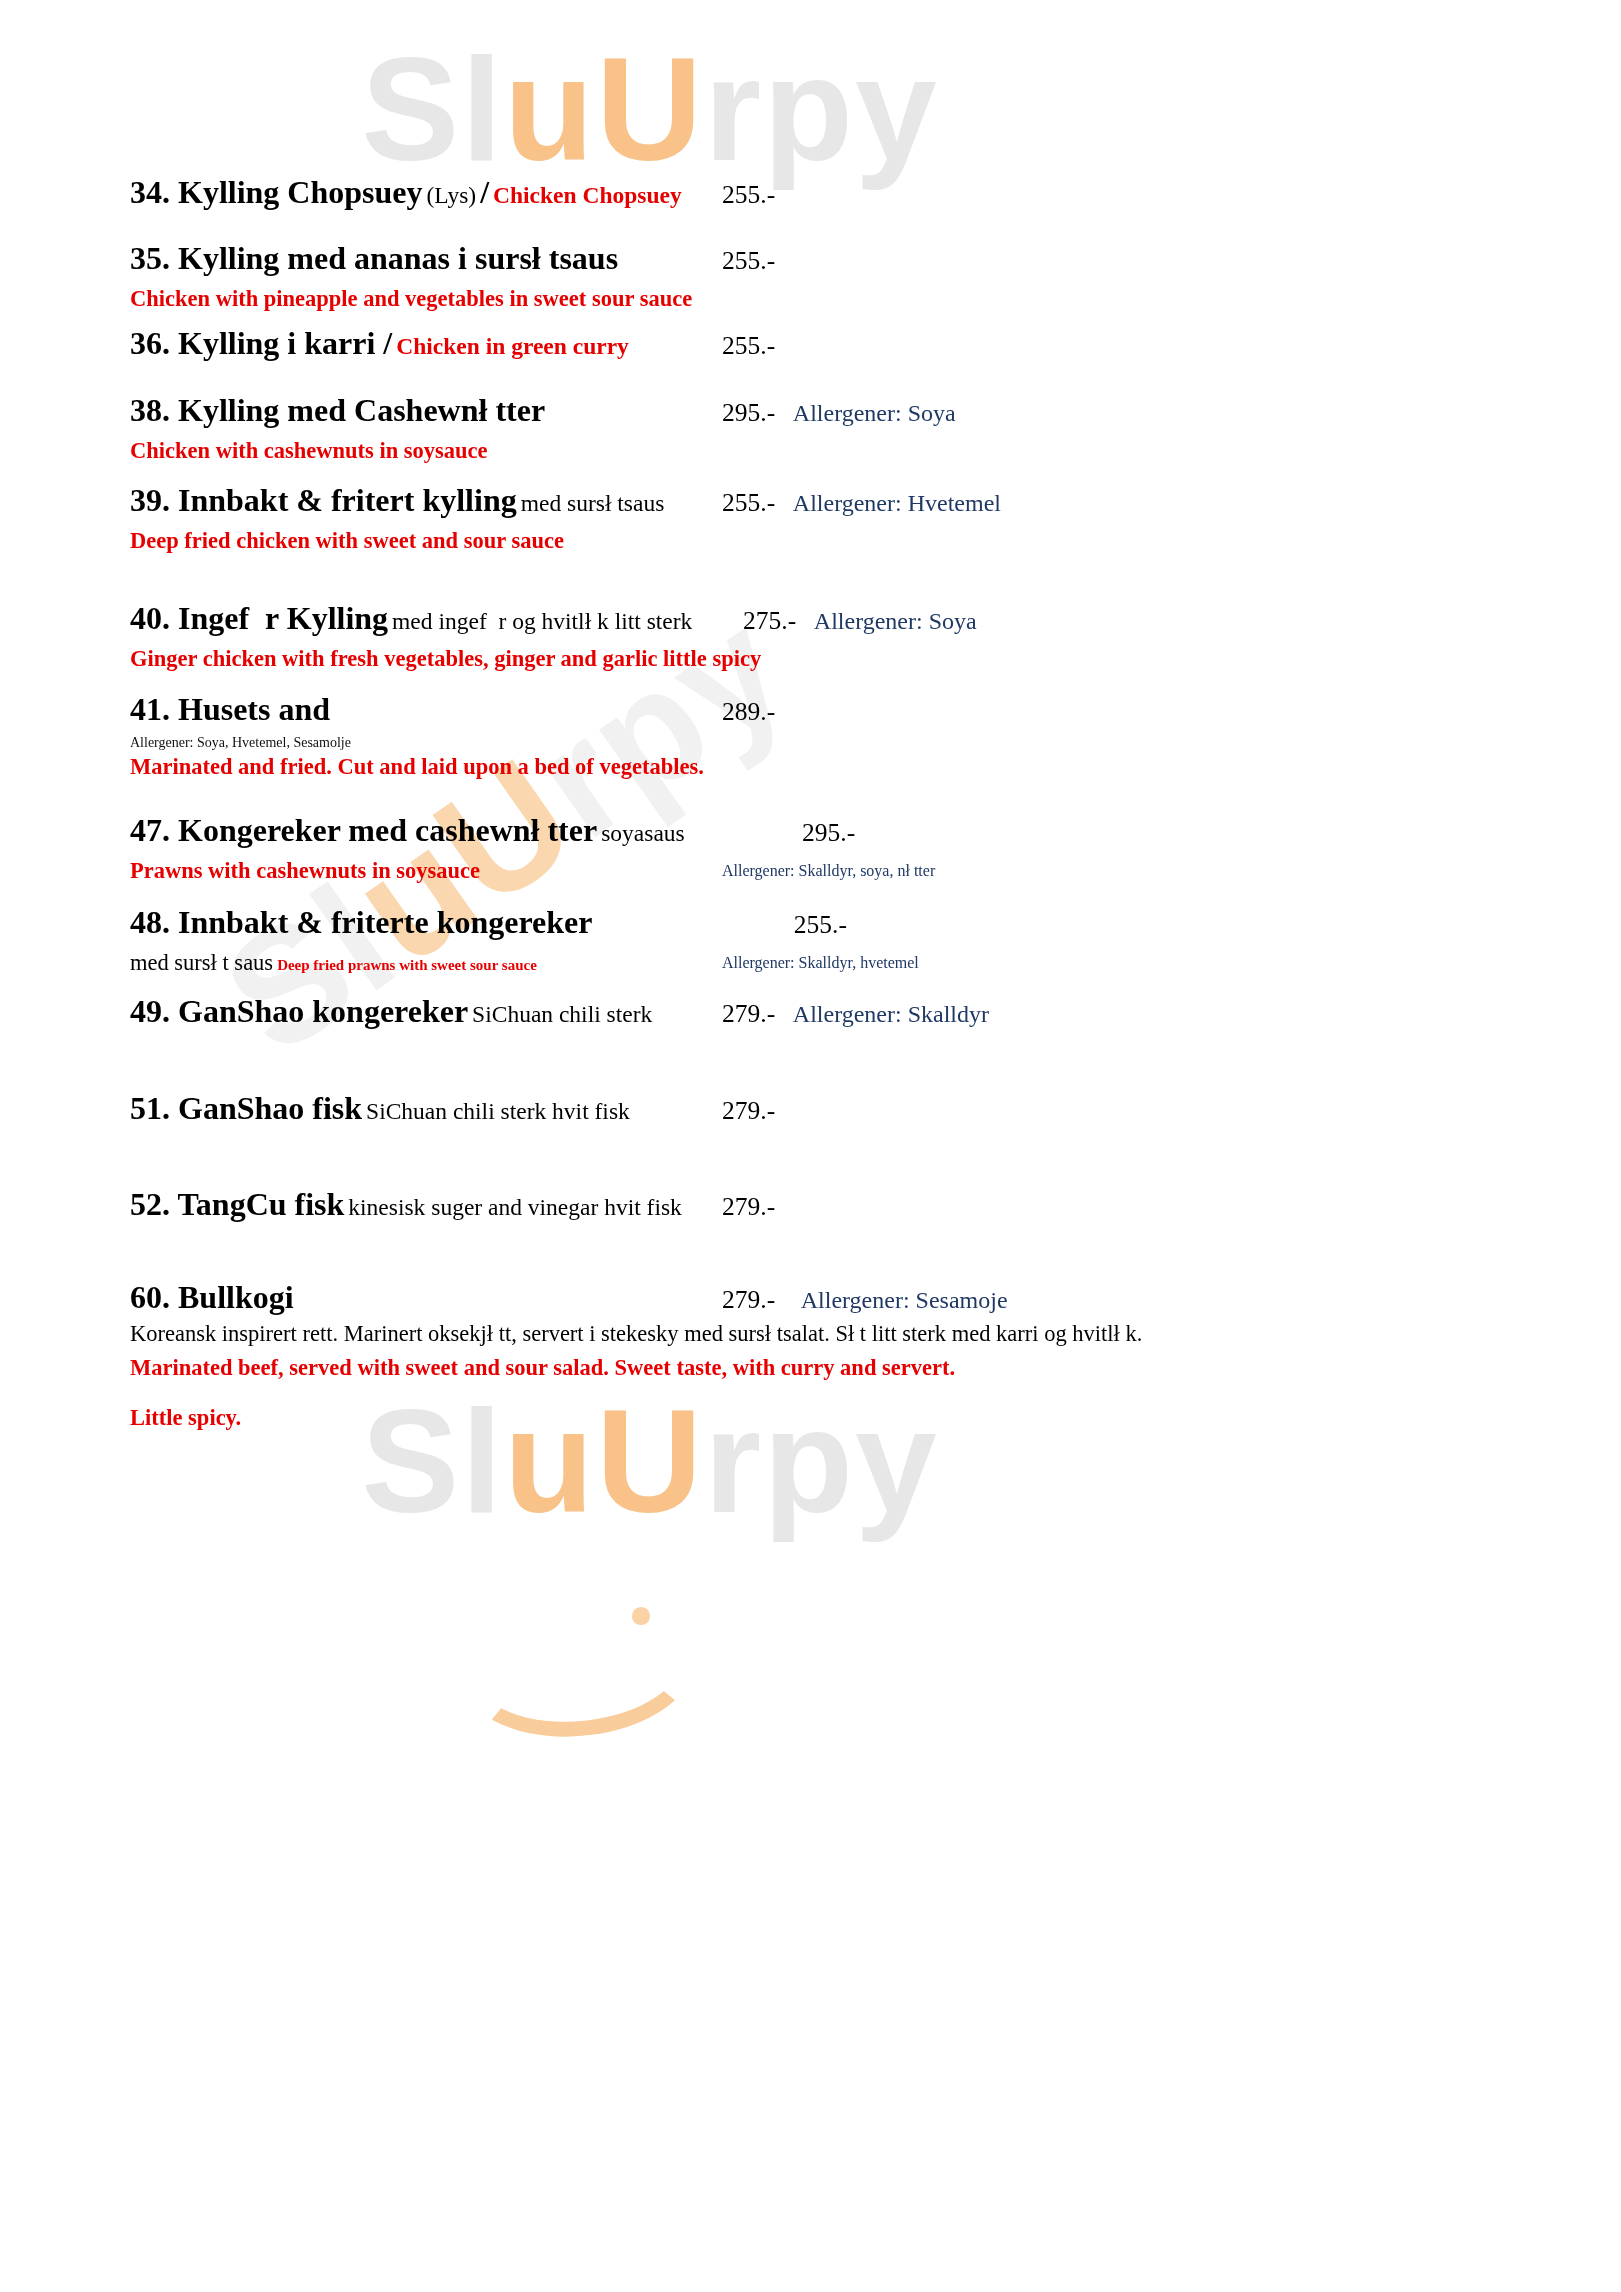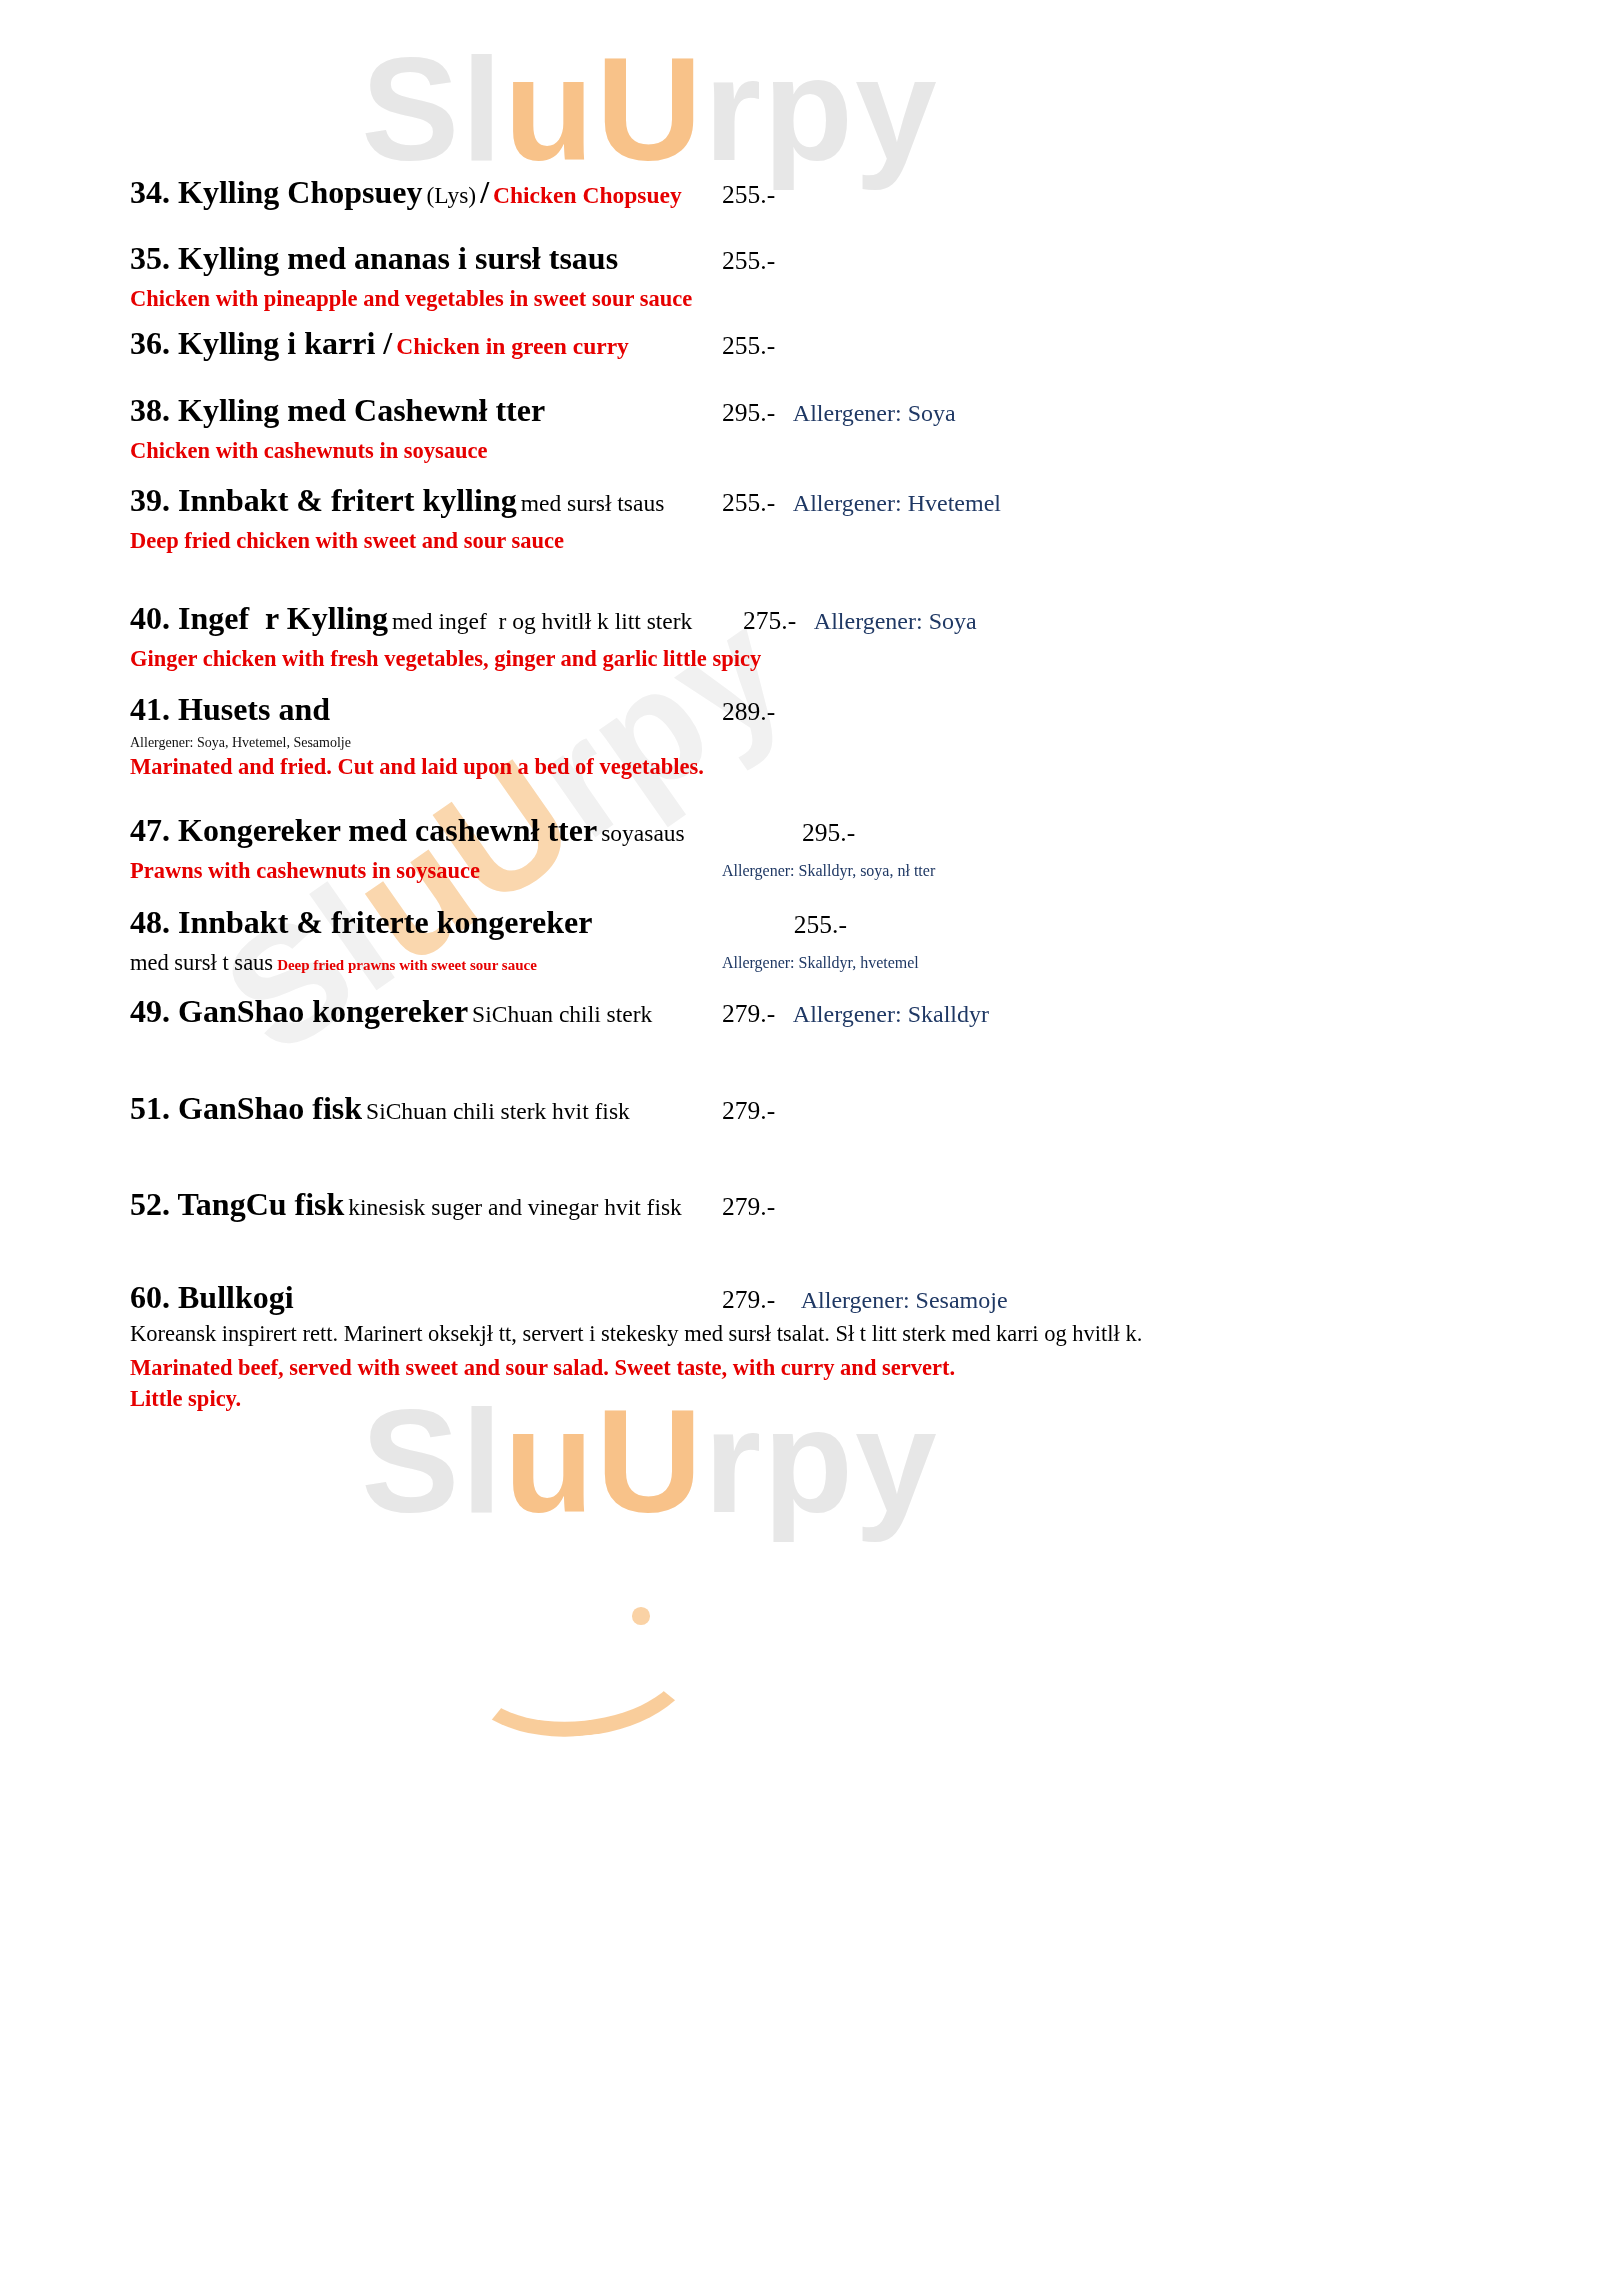--- a/index.html
+++ b/index.html
@@ -72,21 +72,21 @@
   }
   .price{font-size:25.5px;text-align:center;}
   .alg{font-size:24px;color:#1f3864;margin-left:13.7px;}
   .rnote{font-size:16px;color:#1f3864;margin-top:13.7px;}
   .sub{margin-top:7.8px;line-height:1.25;}
   .sub.red{color:#e60000;font-weight:bold;font-size:22.5px;}
   .sub.tiny{font-size:14px;color:#111;margin-top:5.9px;}
   .sub.blk{font-size:22.5px;margin-top:4px;}
   .sub .n48{font-size:22.5px;color:#000;font-weight:normal;}
   .sub .r48{font-size:15px;color:#e60000;font-weight:bold;}
-  .sub.red2{color:#e60000;font-weight:bold;font-size:22.5px;margin-top:3px;}
+  .sub.red2{color:#e60000;font-weight:bold;font-size:22.5px;margin-top:22px;}
 </style>
 </head>
 <body>
 
 <div class="page">
 
   <div class="wm wm-center wm-top">
     <span class="g">Sl</span><span class="o">uU</span><span class="g">rpy</span>
   </div>
   <div class="wm wm-mid">

